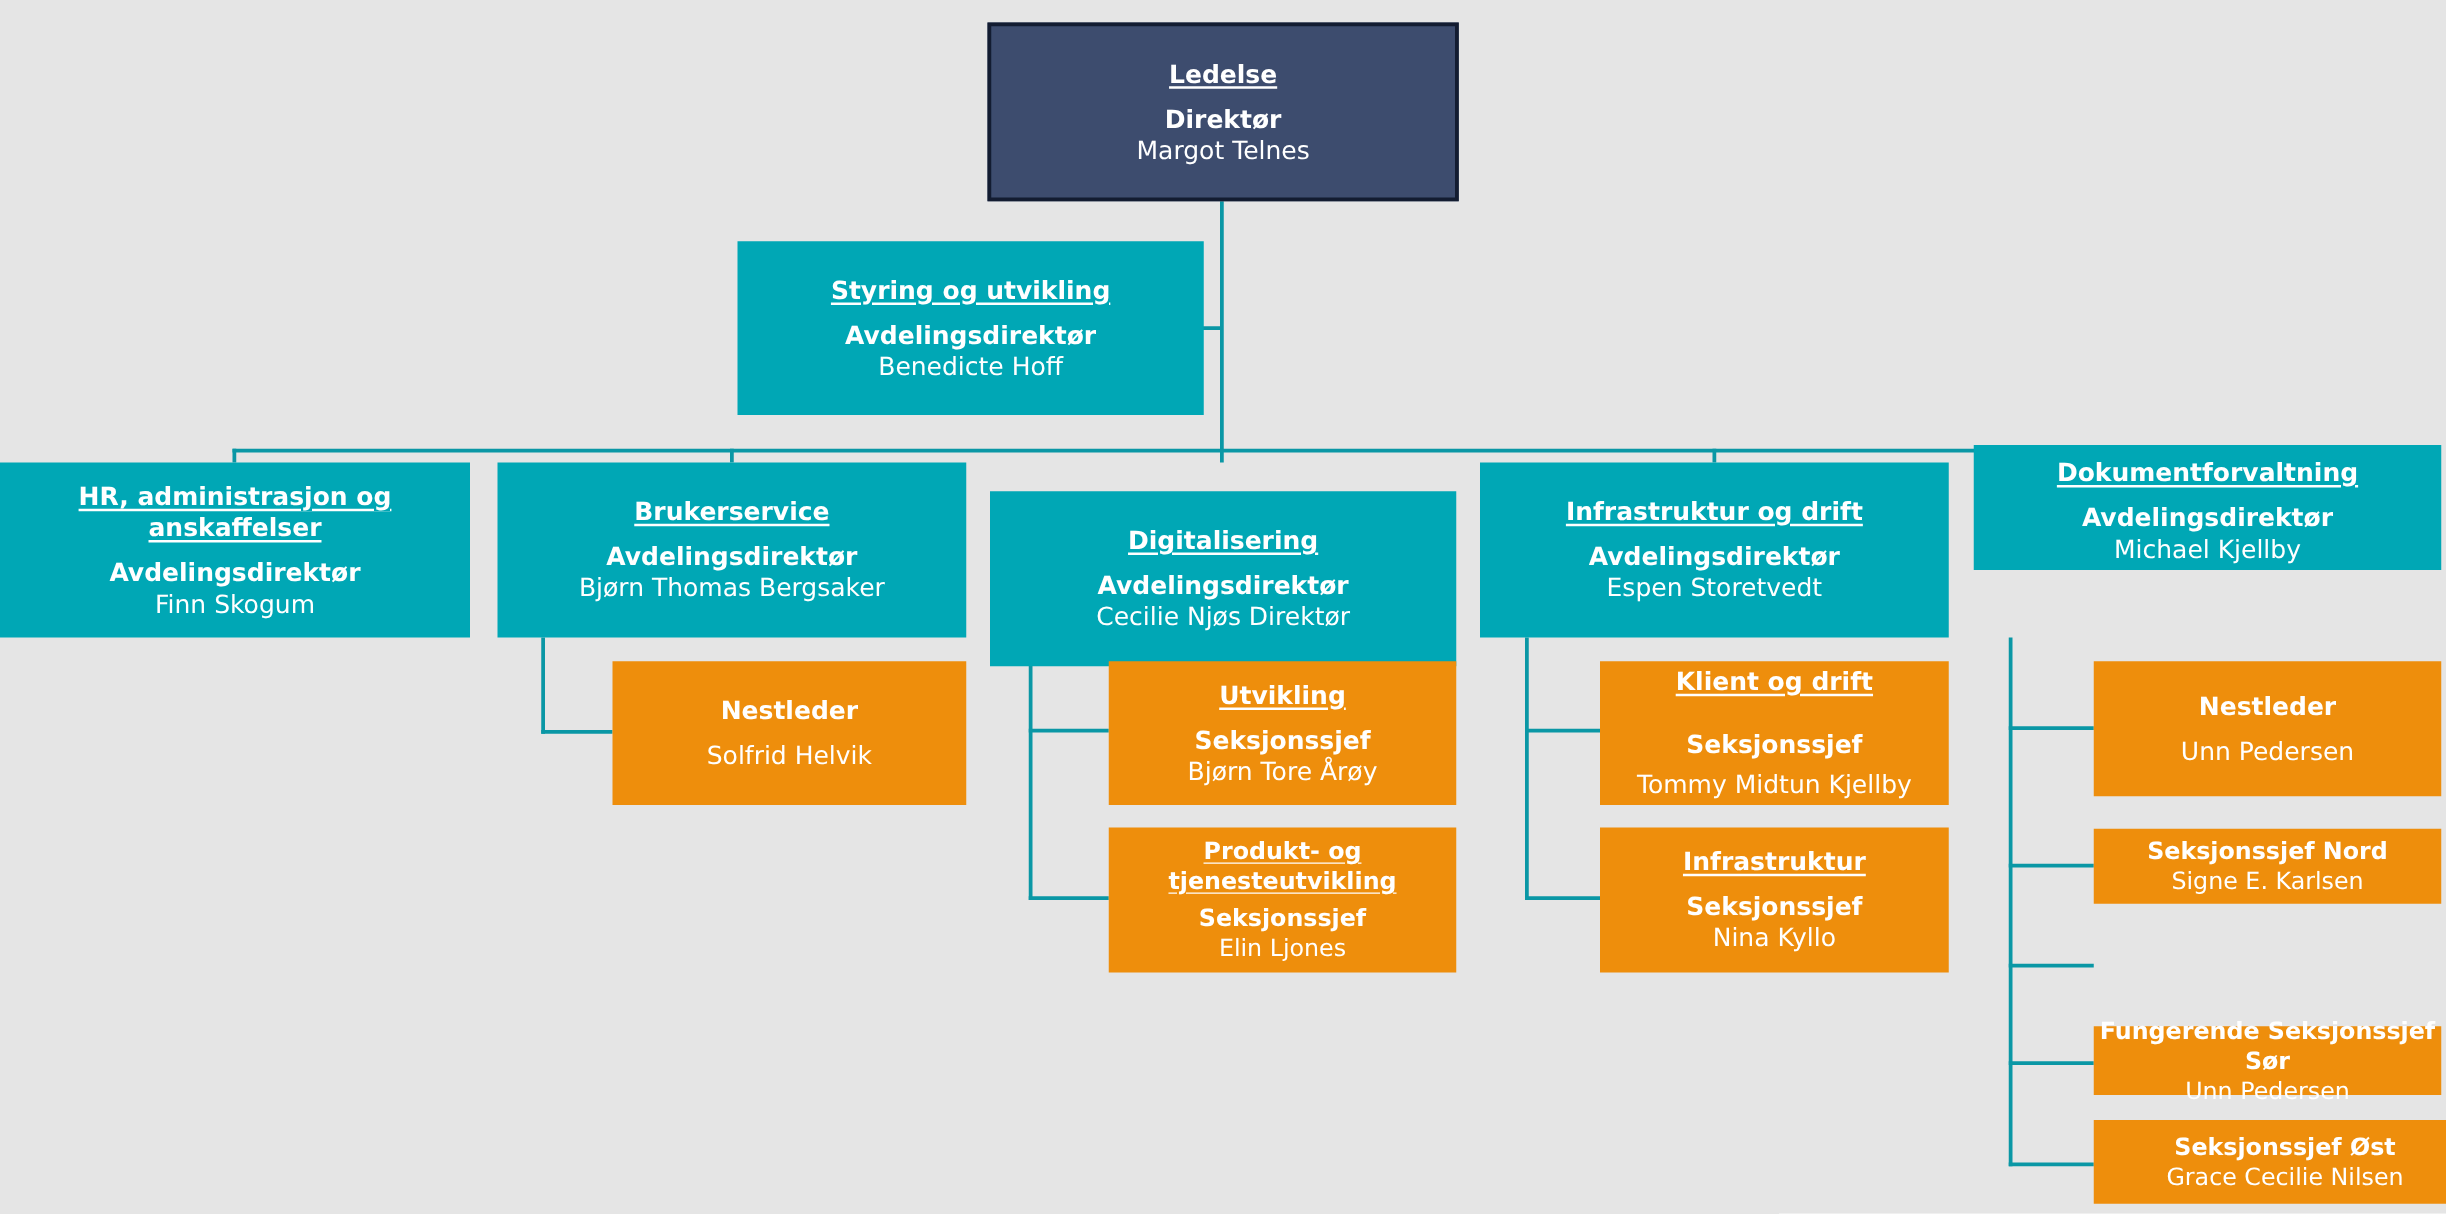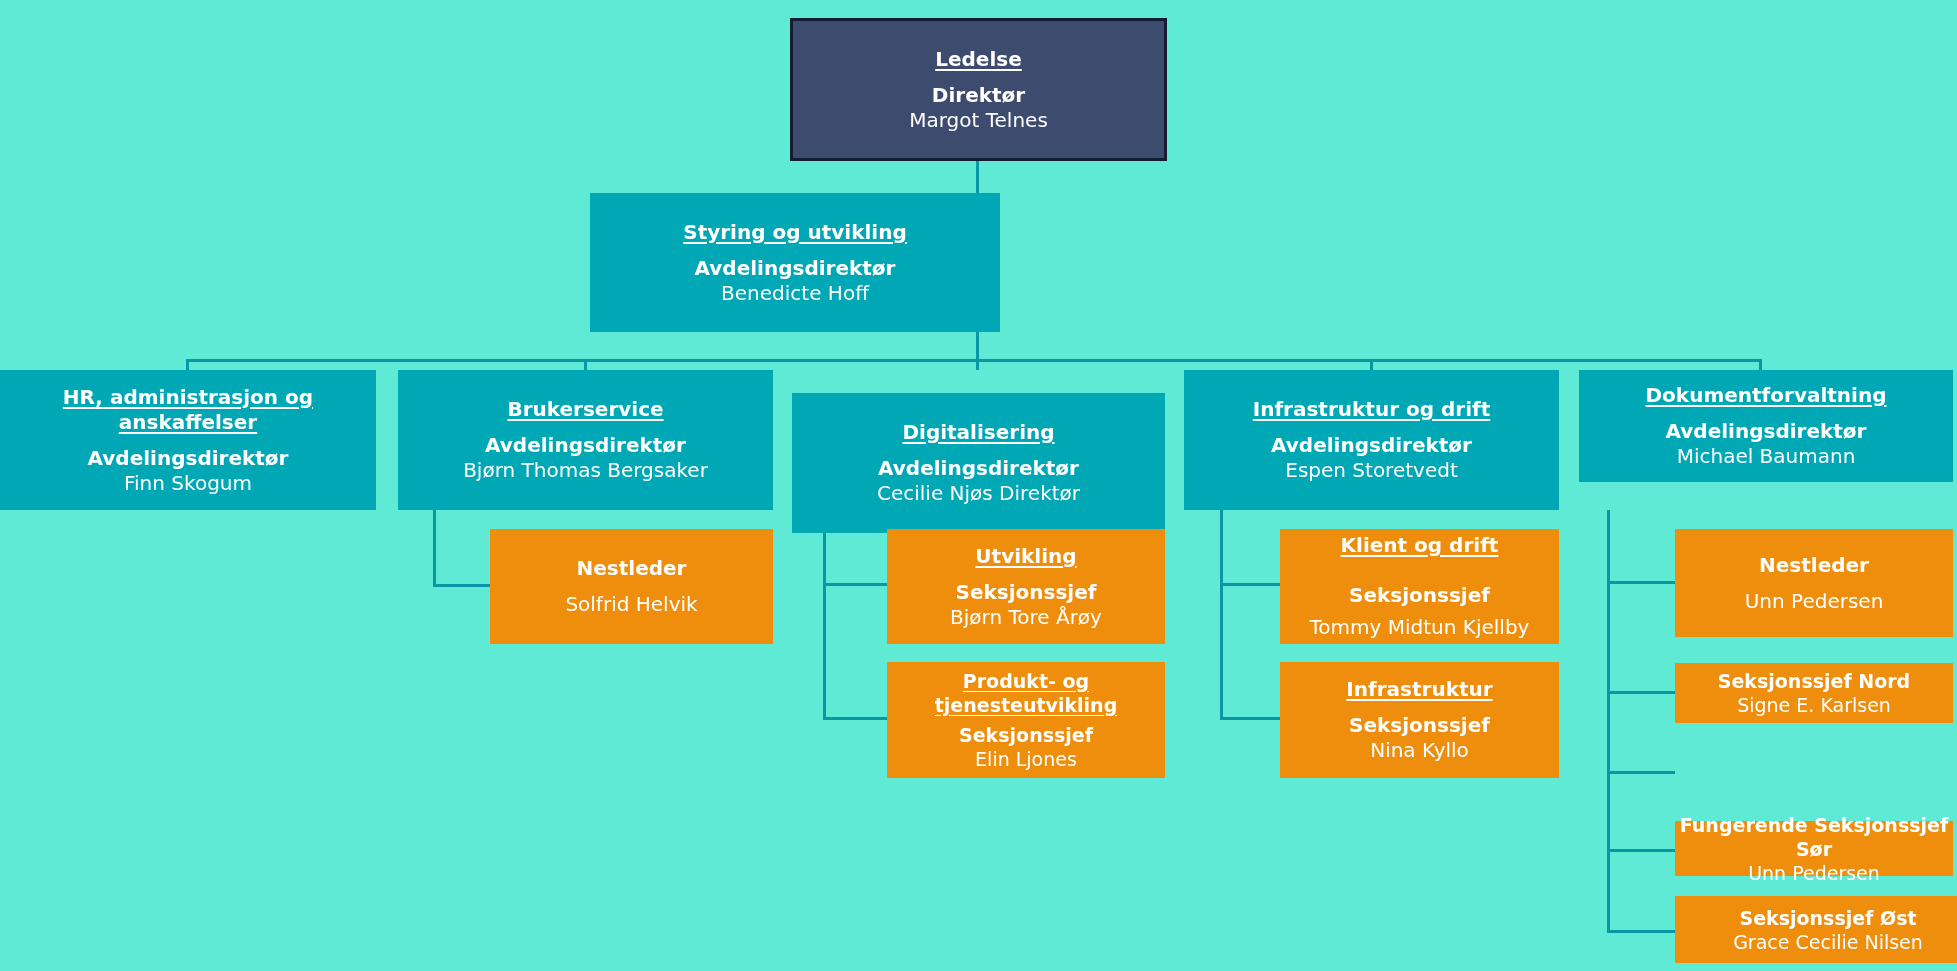--- a/index.html
+++ b/index.html
@@ -1,20 +1,20 @@
 <!DOCTYPE html>
 <html><head>
 <meta charset="utf-8">
 <style>
   html, body { margin: 0; padding: 0; background: #ffffff; }
   #canvas {
     position: relative;
     width: 1957px;
     height: 971px;
-    background: #5eead4;
+    background: #e5e5e5;
     font-family: "DejaVu Sans", "Liberation Sans", sans-serif;
     overflow: hidden;
   }
   .node {
     position: absolute;
     box-sizing: border-box;
     display: flex;
     flex-direction: column;
     align-items: center;
     justify-content: center;
@@ -85,21 +85,21 @@
   <div class="line" style="left:1607px; top:849px; width:68px; height:3px;"></div>
   <div class="line" style="left:1607px; top:930px; width:68px; height:3px;"></div>
 
   <div class="node navy" style="left:790px; top:18px; width:377px; height:143px;">
     <span class="title">Ledelse</span>
     <span class="gap"></span>
     <span class="role">Direktør</span>
     <span class="name">Margot Telnes</span>
   </div>
 
-  <div class="node teal" style="left:590px; top:193px; width:410px; height:139px;">
+  <div class="node teal" style="left:590px; top:193px; width:373px; height:139px;">
     <span class="title">Styring og utvikling</span>
     <span class="gap"></span>
     <span class="role">Avdelingsdirektør</span>
     <span class="name">Benedicte Hoff</span>
   </div>
 
   <div class="node teal" style="left:0px; top:370px; width:376px; height:140px;">
     <span class="title">HR, administrasjon og anskaffelser</span>
     <span class="gap"></span>
     <span class="role">Avdelingsdirektør</span>
@@ -120,25 +120,25 @@
     <span class="name">Cecilie Njøs Direktør</span>
   </div>
 
   <div class="node teal" style="left:1184px; top:370px; width:375px; height:140px;">
     <span class="title">Infrastruktur og drift</span>
     <span class="gap"></span>
     <span class="role">Avdelingsdirektør</span>
     <span class="name">Espen Storetvedt</span>
   </div>
 
-  <div class="node teal" style="left:1579px; top:370px; width:374px; height:112px;">
+  <div class="node teal" style="left:1579px; top:356px; width:374px; height:100px;justify-content:flex-end;">
     <span class="title">Dokumentforvaltning</span>
     <span class="gap"></span>
     <span class="role">Avdelingsdirektør</span>
-    <span class="name">Michael Baumann</span>
+    <span class="name">Michael Kjellby</span>
   </div>
 
   <div class="node orange" style="left:490px; top:529px; width:283px; height:115px;">
     <span class="title nou">Nestleder</span>
     <span class="gap"></span>
     <span class="name">Solfrid Helvik</span>
   </div>
 
   <div class="node orange" style="left:887px; top:529px; width:278px; height:115px;">
     <span class="title">Utvikling</span>

